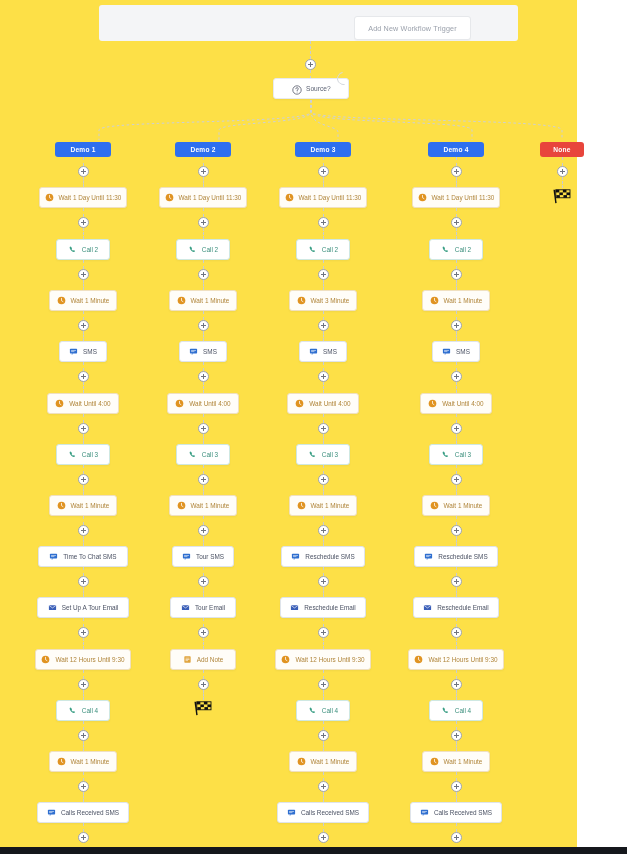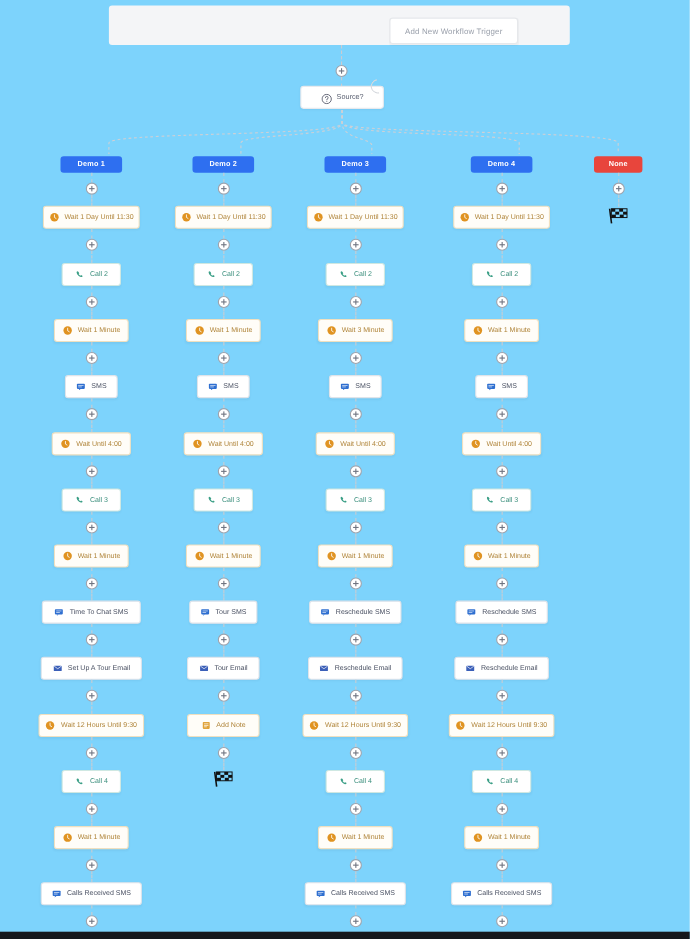--- a/index.html
+++ b/index.html
@@ -12,23 +12,23 @@
     height: 854px;
     position: relative;
     overflow: hidden;
     font-family: "Liberation Sans", sans-serif;
     color: #3c4257;
   }
 
   #canvas {
     position: absolute;
     left: 0; top: 0;
-    width: 627px;
+    width: 577px;
     height: 854px;
-    background: #7dd3fc;
+    background: #fde047;
   }
 
   
   .trigger-bar {
     position: absolute;
     left: 99px;
     top: 5px;
     width: 419px;
     height: 36px;
     background: #f4f5f7;

